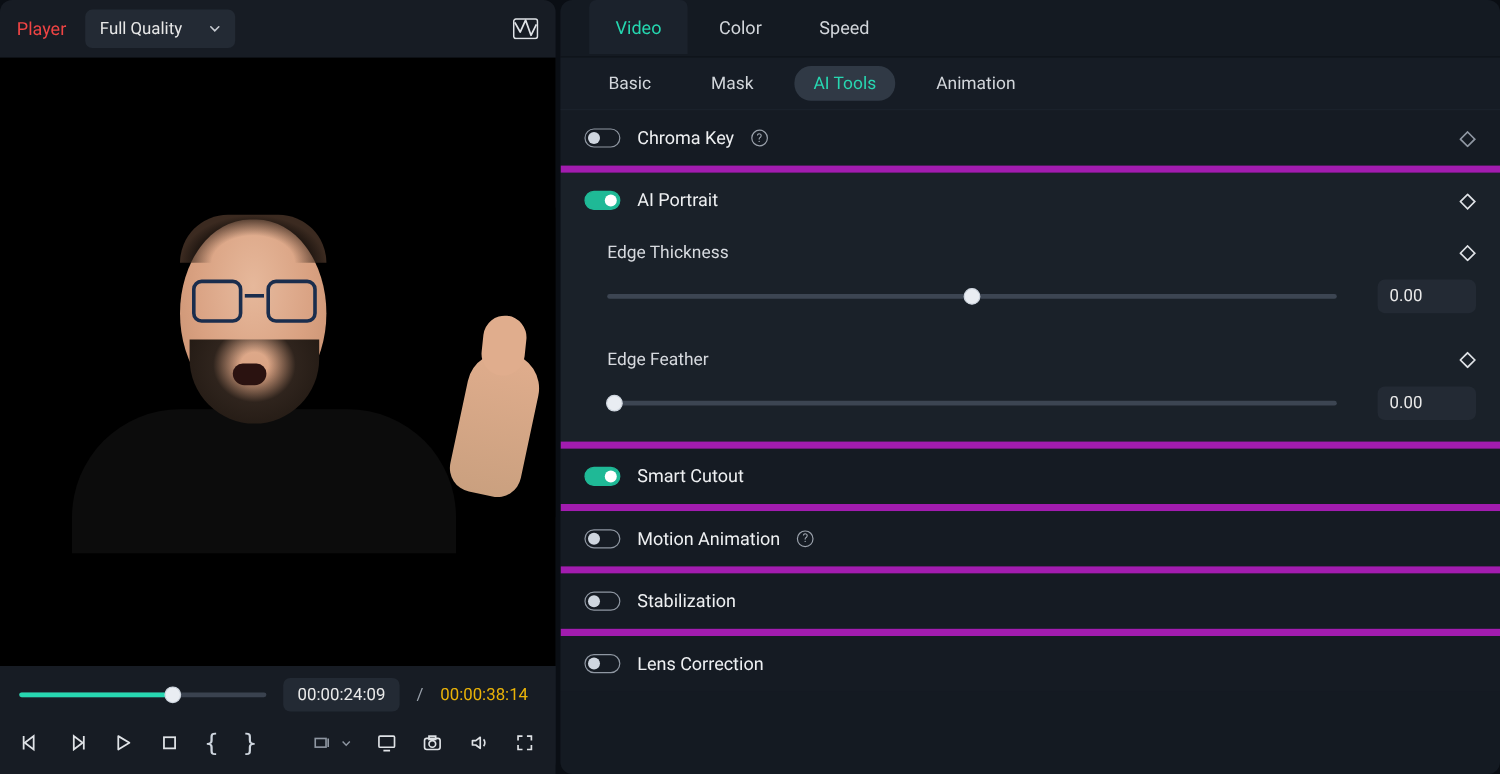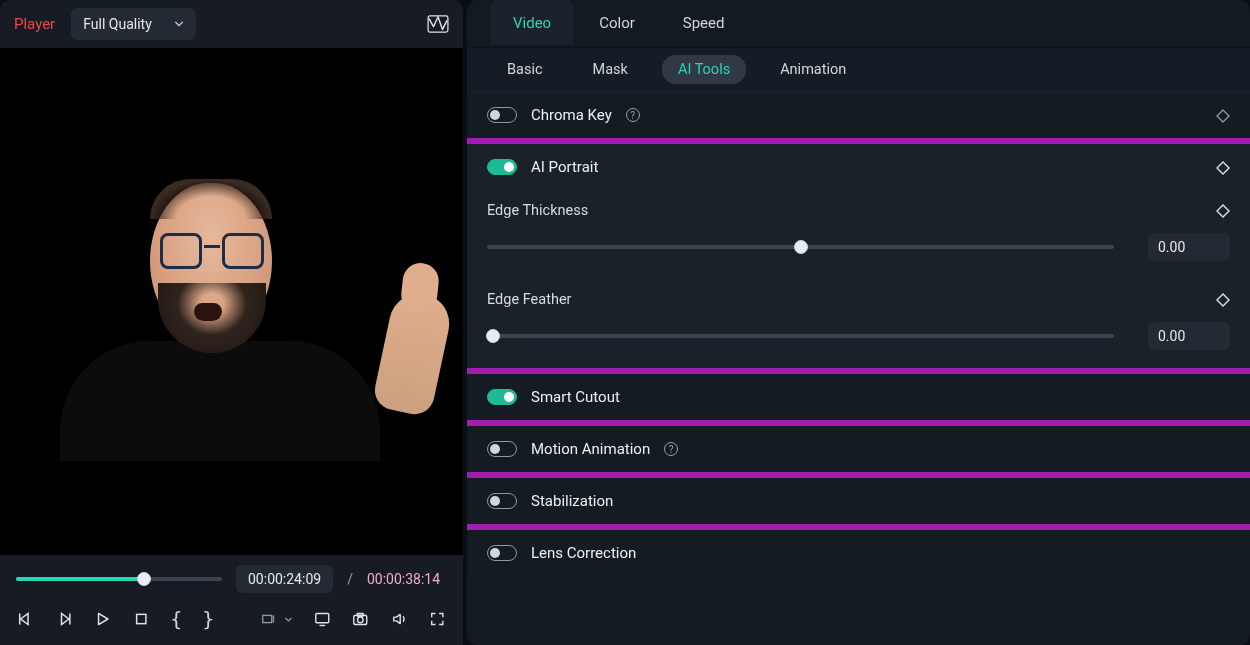--- a/index.html
+++ b/index.html
@@ -144,21 +144,21 @@
   .timeline-thumb {
     position:absolute; top:50%; transform:translate(-50%,-50%);
     width:14px; height:14px; background:#e9edf2; border-radius:50%;
     border:1px solid #cfd6df;
   }
   .timecode-box {
     background:#232a34; border-radius:6px; padding:6px 12px;
     font-size:14px; color:#e9e9e9; font-variant-numeric: tabular-nums;
   }
   .time-sep { color:#9aa1ab; font-size:14px; }
-  .duration { color:#f9a8d4; font-size:14px; font-variant-numeric: tabular-nums;}
+  .duration { color:#eab308; font-size:14px; font-variant-numeric: tabular-nums;}
   .buttons-row { display:flex; align-items:center; gap:20px; }
   .ctl-icon { width:20px; height:20px; cursor:pointer; display:inline-flex; align-items:center; justify-content:center; }
   .ctl-icon svg { width:100%; height:100%; }
   .ctl-group { display:flex; align-items:center; gap:6px; }
   .brace { font-size:20px; color:#cfd6df; font-family:Consolas,monospace; cursor:pointer;}
   .spacer-sm{width:6px;}
 
   
   .props-panel {
     flex: 1;
@@ -210,21 +210,21 @@
   .row-label { font-size:15px; color:#eef0f2; }
   .help-icon {
     width:14px; height:14px; border:1.3px solid #9aa1ab; border-radius:50%;
     display:inline-flex; align-items:center; justify-content:center;
     font-size:10px; color:#9aa1ab; cursor:pointer;
   }
   .row-spacer{flex:1;}
   .keyframe-icon { width:14px; height:14px; cursor:pointer; }
   .keyframe-icon svg{width:100%;height:100%;}
 
-  .param-block { padding: 12px 0 18px 0;}
+  .param-block { padding: 12px 0 18px 0; margin-left: 19px;}
   .param-header { display:flex; align-items:center; justify-content:space-between; font-size:14.5px; color:#d7dadf; margin-bottom:14px;}
   .param-body { display:flex; align-items:center; gap:34px; }
   .slider-track {
     position:relative; flex:1; height:4px; background:#3c4552; border-radius:2px;
   }
   .slider-thumb {
     position:absolute; top:50%; transform:translate(-50%,-50%);
     width:14px;height:14px;border-radius:50%;
     background:#e9edf2; border:1px solid #cfd6df;
   }

